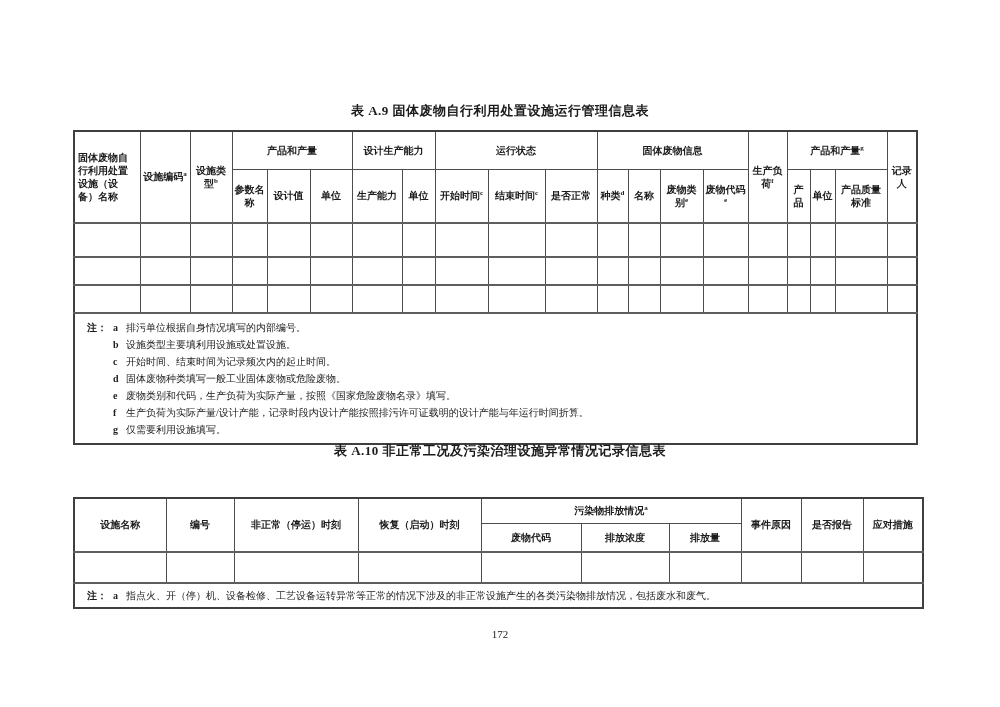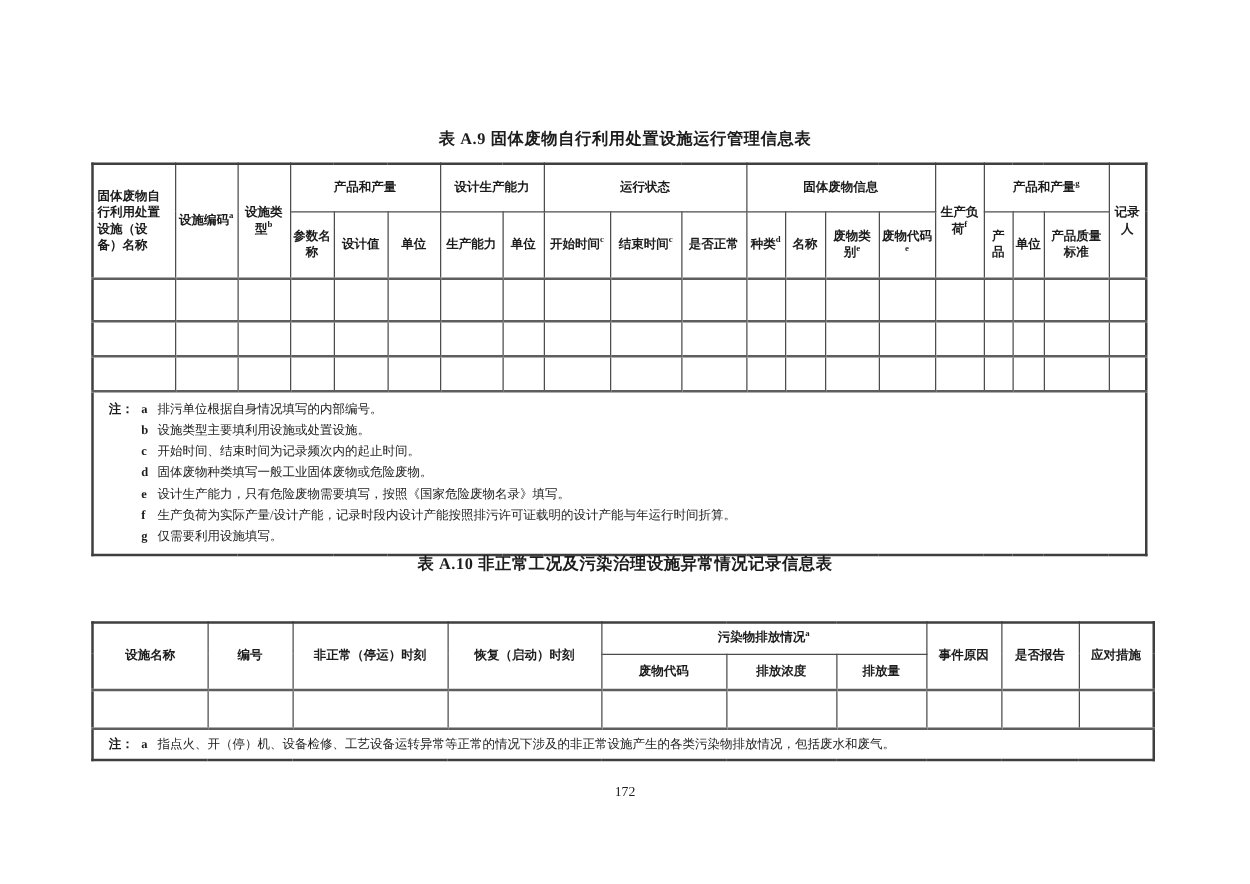--- a/index.html
+++ b/index.html
@@ -200,21 +200,21 @@
             <span class="ntx">开始时间、结束时间为记录频次内的起止时间。</span>
           </div>
       <div class="note-line">
             <span class="np"></span>
             <span class="nm">d</span>
             <span class="ntx">固体废物种类填写一般工业固体废物或危险废物。</span>
           </div>
       <div class="note-line">
             <span class="np"></span>
             <span class="nm">e</span>
-            <span class="ntx">设计生产能力，只有危险废物需要填写，按照《国家危险废物名录》填写。</span>
+            <span class="ntx">废物类别和代码，生产负荷为实际产量，按照《国家危险废物名录》填写。</span>
           </div>
       <div class="note-line">
             <span class="np"></span>
             <span class="nm">f</span>
             <span class="ntx">生产负荷为实际产量/设计产能，记录时段内设计产能按照排污许可证载明的设计产能与年运行时间折算。</span>
           </div>
       <div class="note-line">
             <span class="np"></span>
             <span class="nm">g</span>
             <span class="ntx">仅需要利用设施填写。</span>

